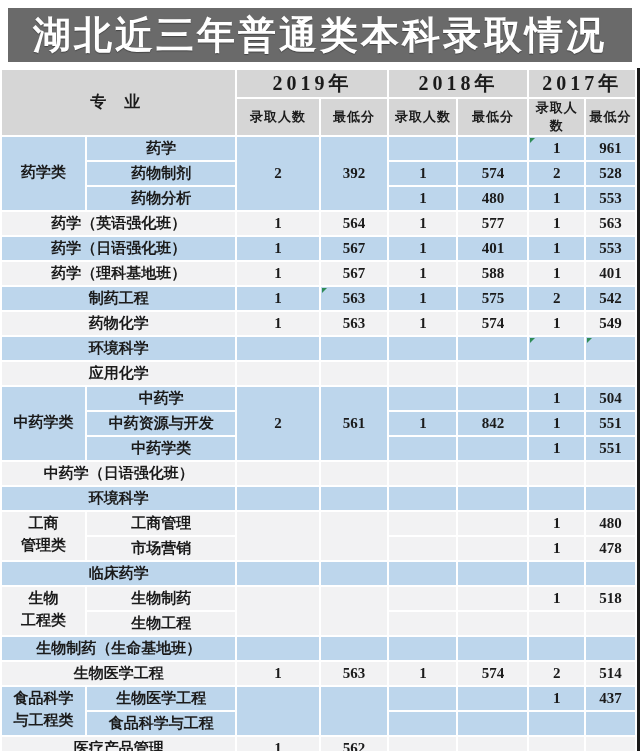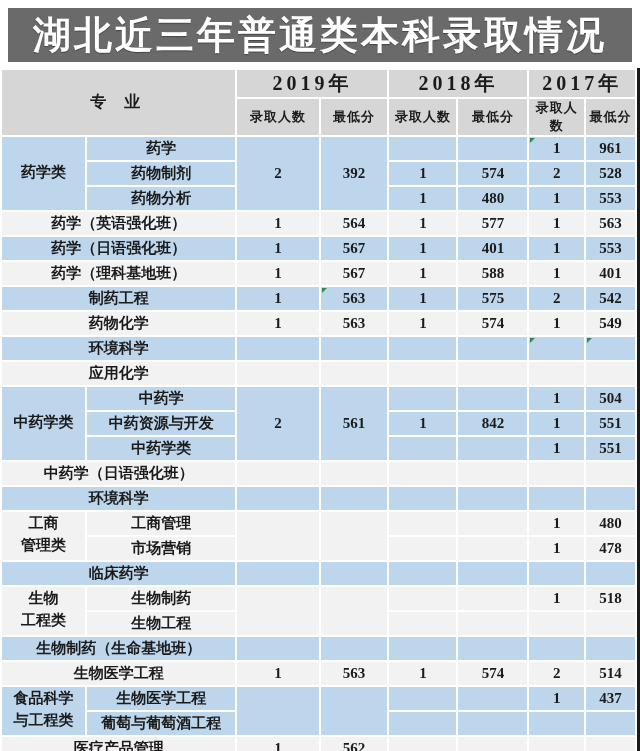--- a/index.html
+++ b/index.html
@@ -277,21 +277,21 @@
 与工程类</td>
             <td>生物医学工程</td>
             <td rowspan="2"></td>
             <td rowspan="2"></td>
             <td></td>
             <td></td>
             <td>1</td>
             <td>437</td>
           </tr>
           <tr class="row-b">
-            <td>葡萄与葡萄酒工程</td>
+            <td>食品科学与工程</td>
             <td></td>
             <td></td>
             <td></td>
             <td></td>
           </tr>
           <tr class="row-w">
             <td colspan="2">医疗产品管理</td>
             <td>1</td>
             <td>562</td>
             <td></td>

